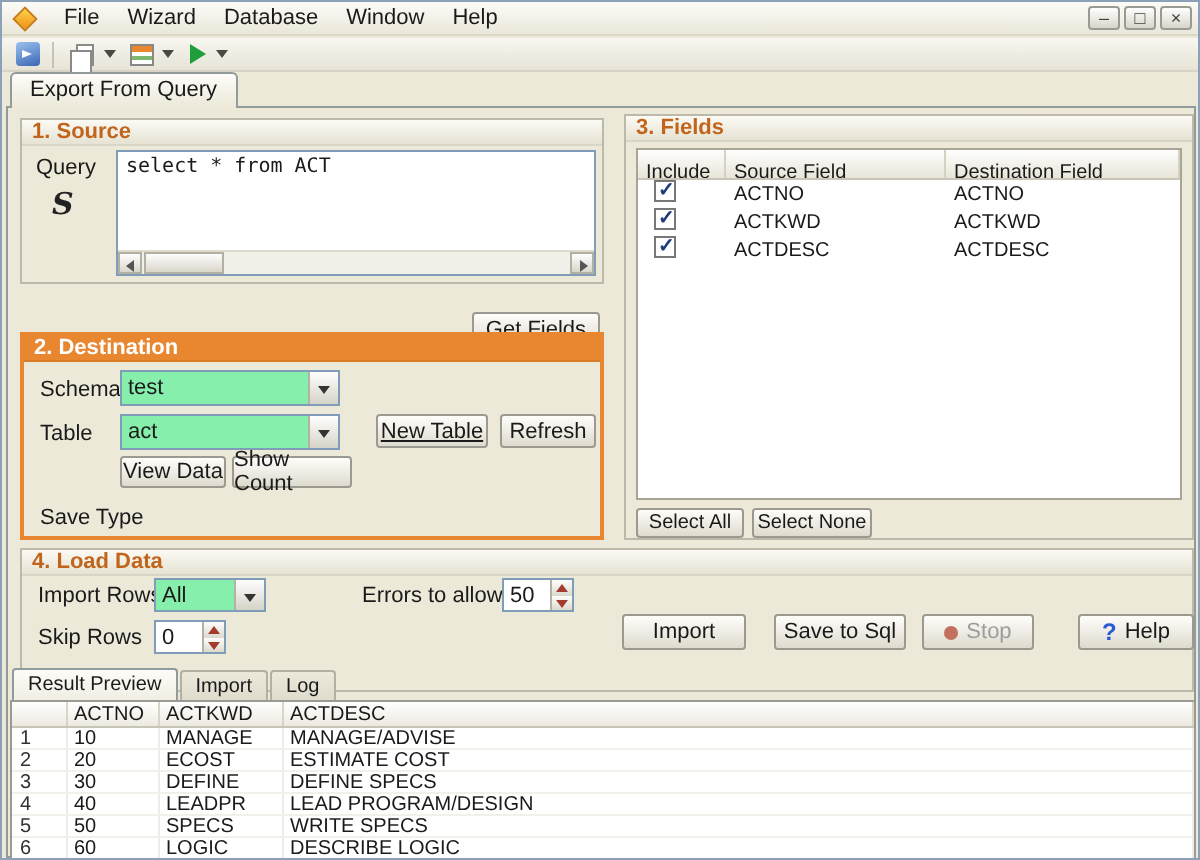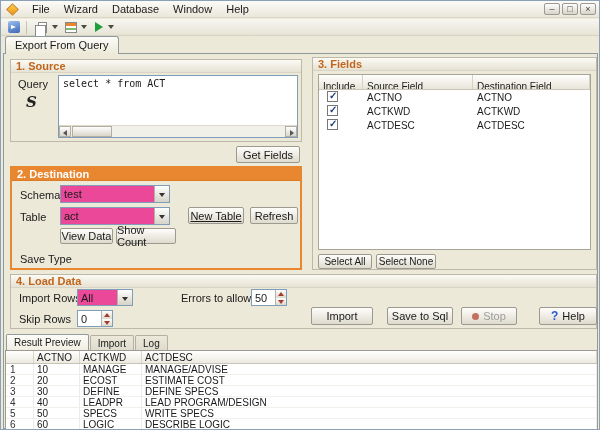--- a/index.html
+++ b/index.html
@@ -52,28 +52,28 @@
   .query-text{font-family:"DejaVu Sans Mono",monospace;font-size:10px;padding:2px 4px;white-space:pre;}
   .hscroll{position:absolute;left:0;right:0;bottom:0;height:12px;background:#f1f0e9;border-top:1px solid #dddacb;}
   .sb-arrow{position:absolute;top:0;width:12px;height:11px;background:linear-gradient(#fefefe,#d9d6ca);border:1px solid #b3b0a1;}
   .sb-arrow.left{left:0;}
   .sb-arrow.right{right:0;}
   .sb-arrow.left::after{content:"";position:absolute;left:3px;top:3px;border-top:3px solid transparent;border-bottom:3px solid transparent;border-right:4px solid #555;}
   .sb-arrow.right::after{content:"";position:absolute;left:4px;top:3px;border-top:3px solid transparent;border-bottom:3px solid transparent;border-left:4px solid #555;}
   .sb-thumb{position:absolute;left:13px;top:0;width:40px;height:11px;background:linear-gradient(#fdfdfd,#d9d6ca);border:1px solid #b3b0a1;}
 
   .btn{position:absolute;display:flex;align-items:center;justify-content:center;background:linear-gradient(#fefdfa,#dedbce);border:1px solid #9c9a90;border-radius:2px;font-size:11px;cursor:default;}
-  .get-fields{left:232px;top:92px;width:64px;height:17px;}
+  .get-fields{left:232px;top:102px;width:64px;height:17px;}
 
   
   .g-dest{left:6px;top:112px;width:292px;height:104px;border:2px solid #e8872f;}
   .schema-lbl{left:8px;top:21px;}
   .table-lbl{left:8px;top:43px;}
   .savetype-lbl{left:8px;top:85px;}
-  .combo{position:absolute;background:#ec4899;border:1px solid #7f9db9;display:flex;align-items:stretch;height:18px;}
+  .combo{position:absolute;background:#86efac;border:1px solid #7f9db9;display:flex;align-items:stretch;height:18px;}
   .combo .val{flex:1;padding:2px 3px 0;overflow:hidden;white-space:nowrap;}
   .combo .drop{width:15px;background:linear-gradient(#fefefe,#d6d3c7);border-left:1px solid #b5b2a5;position:relative;}
   .combo .drop::after{content:"";position:absolute;left:4px;top:7px;border-left:3px solid transparent;border-right:3px solid transparent;border-top:4px solid #333;}
   .schema-combo{left:48px;top:17px;width:110px;}
   .table-combo{left:48px;top:39px;width:110px;justify-content:space-between;}
   .savetype-combo{left:48px;top:81px;width:110px;}
   .new-table{left:176px;top:39px;width:56px;height:17px;text-decoration:underline;}
   .refresh{left:238px;top:39px;width:48px;height:17px;}
   .view-data{left:48px;top:60px;width:53px;height:16px;}
   .show-count{left:104px;top:60px;width:60px;height:16px;}
@@ -87,21 +87,21 @@
   .fg-c2{width:110px;flex:0 0 auto;}
   .fg-c3{flex:1;}
   .fg-row{display:flex;height:14px;font-size:10px;align-items:center;}
   .fg-row .fg-c2,.fg-row .fg-c3{padding-left:4px;overflow:hidden;white-space:nowrap;}
   .checkbox{width:11px;height:11px;background:#fff;border:1px solid #787878;margin-left:8px;position:relative;display:inline-block;}
   .checkbox.checked::after{content:"\2713";position:absolute;left:1px;top:-2px;font-size:10px;font-weight:bold;color:#1f3d7a;}
   .select-all{left:5px;top:196px;width:54px;height:15px;font-size:10px;}
   .select-none{left:63px;top:196px;width:60px;height:15px;font-size:10px;}
 
   
-  .g-load{left:6px;top:220px;width:587px;height:55px;}
+  .g-load{left:6px;top:220px;width:587px;height:72px;}
   .importrows-lbl{left:8px;top:17px;}
   .errors-lbl{left:170px;top:17px;}
   .skiprows-lbl{left:8px;top:38px;}
   .importrows-combo{left:66px;top:14px;width:56px;height:17px;}
   .spin{position:absolute;background:#fff;border:1px solid #7f9db9;display:flex;height:17px;}
   .spin .val{flex:1;padding:2px 0 0 3px;font-size:11px;}
   .spin .updown{width:11px;display:flex;flex-direction:column;border-left:1px solid #b5b2a5;}
   .spin .up,.spin .down{flex:1;background:linear-gradient(#fdfdfd,#dcd9cd);position:relative;}
   .spin .up::after{content:"";position:absolute;left:2px;top:2px;border-left:3px solid transparent;border-right:3px solid transparent;border-bottom:4px solid #a33c2c;}
   .spin .down::after{content:"";position:absolute;left:2px;top:2px;border-left:3px solid transparent;border-right:3px solid transparent;border-top:4px solid #a33c2c;}

